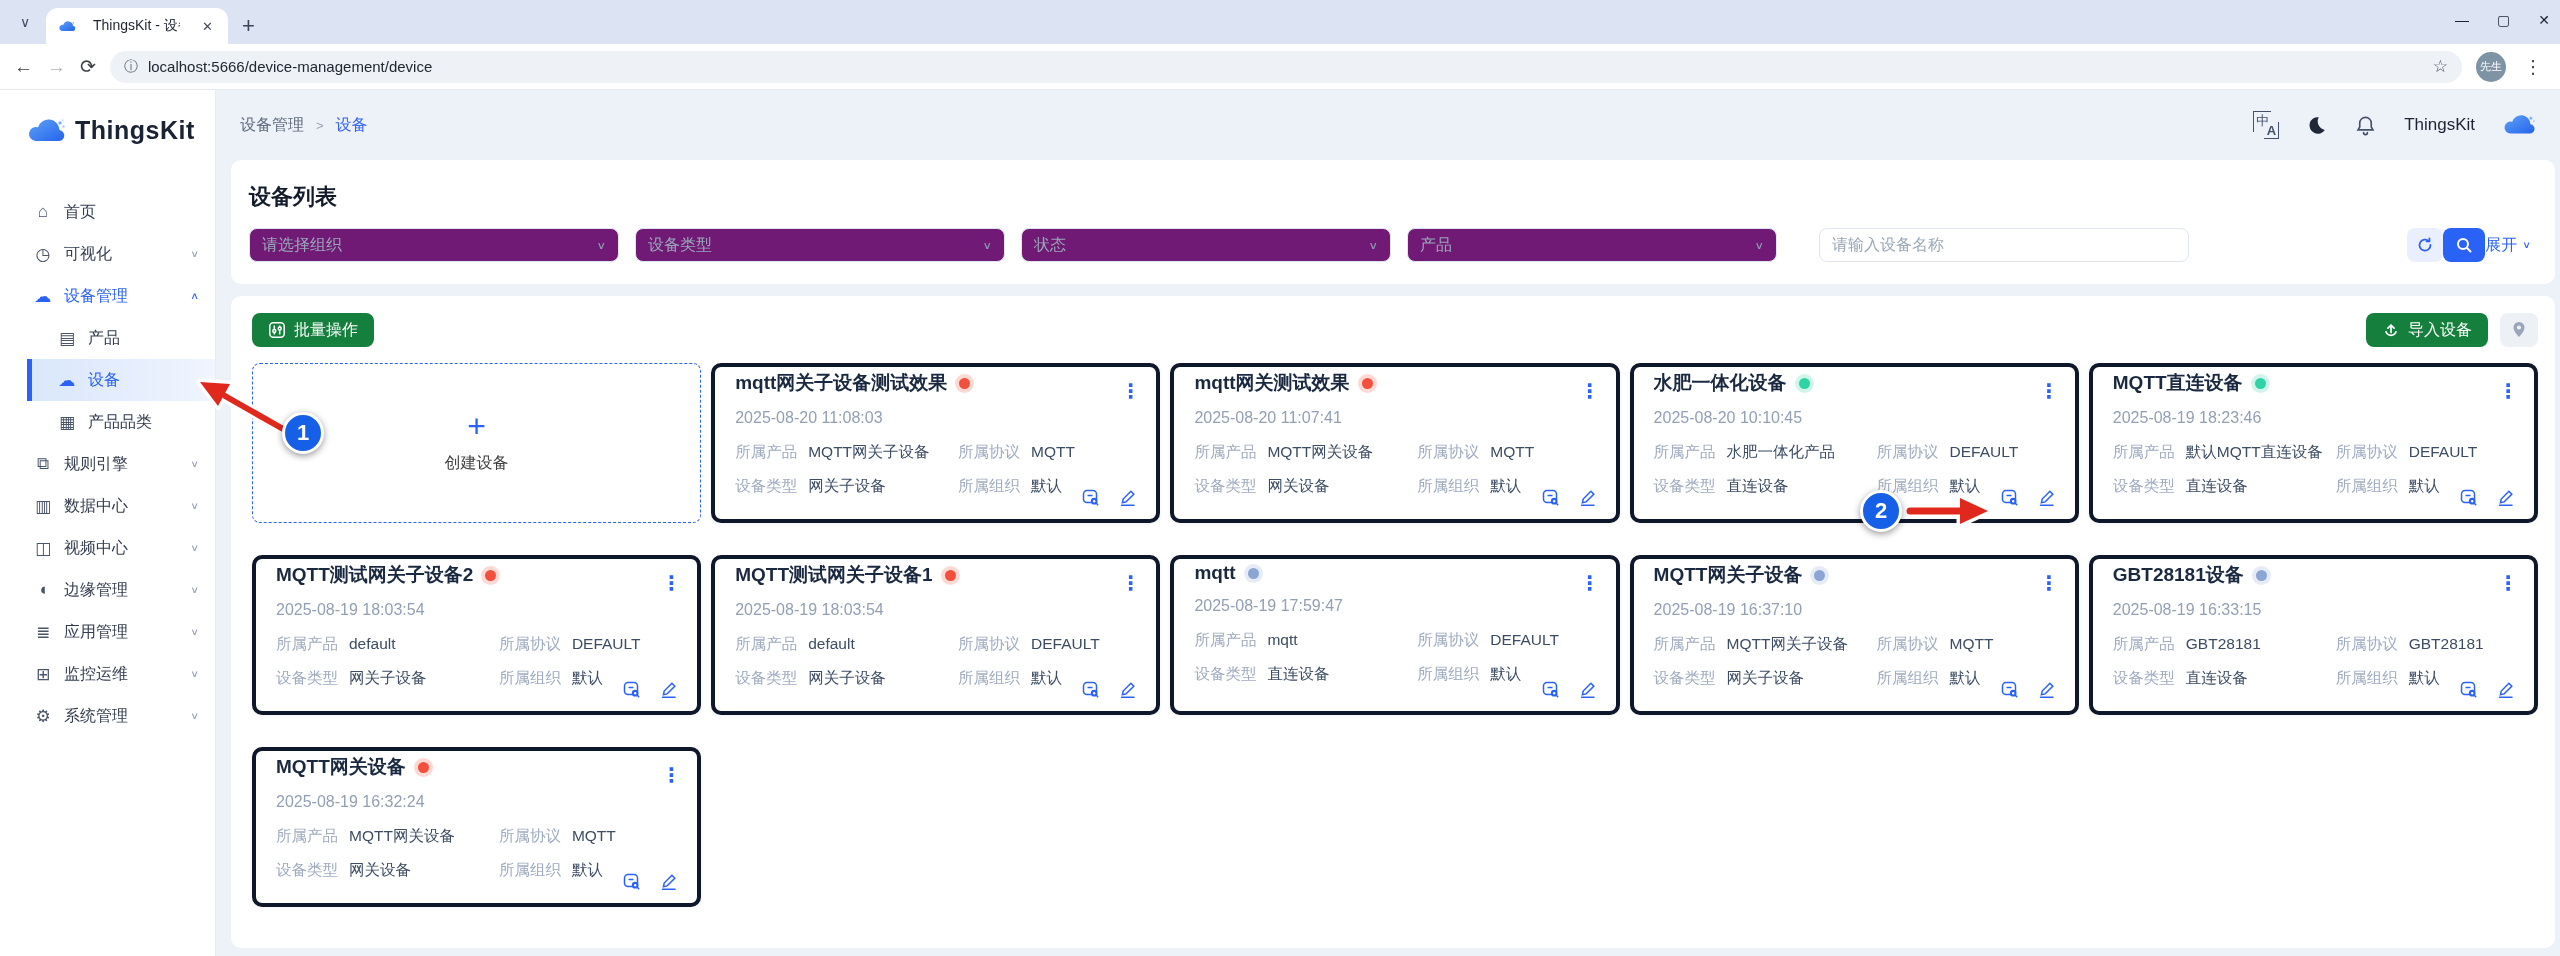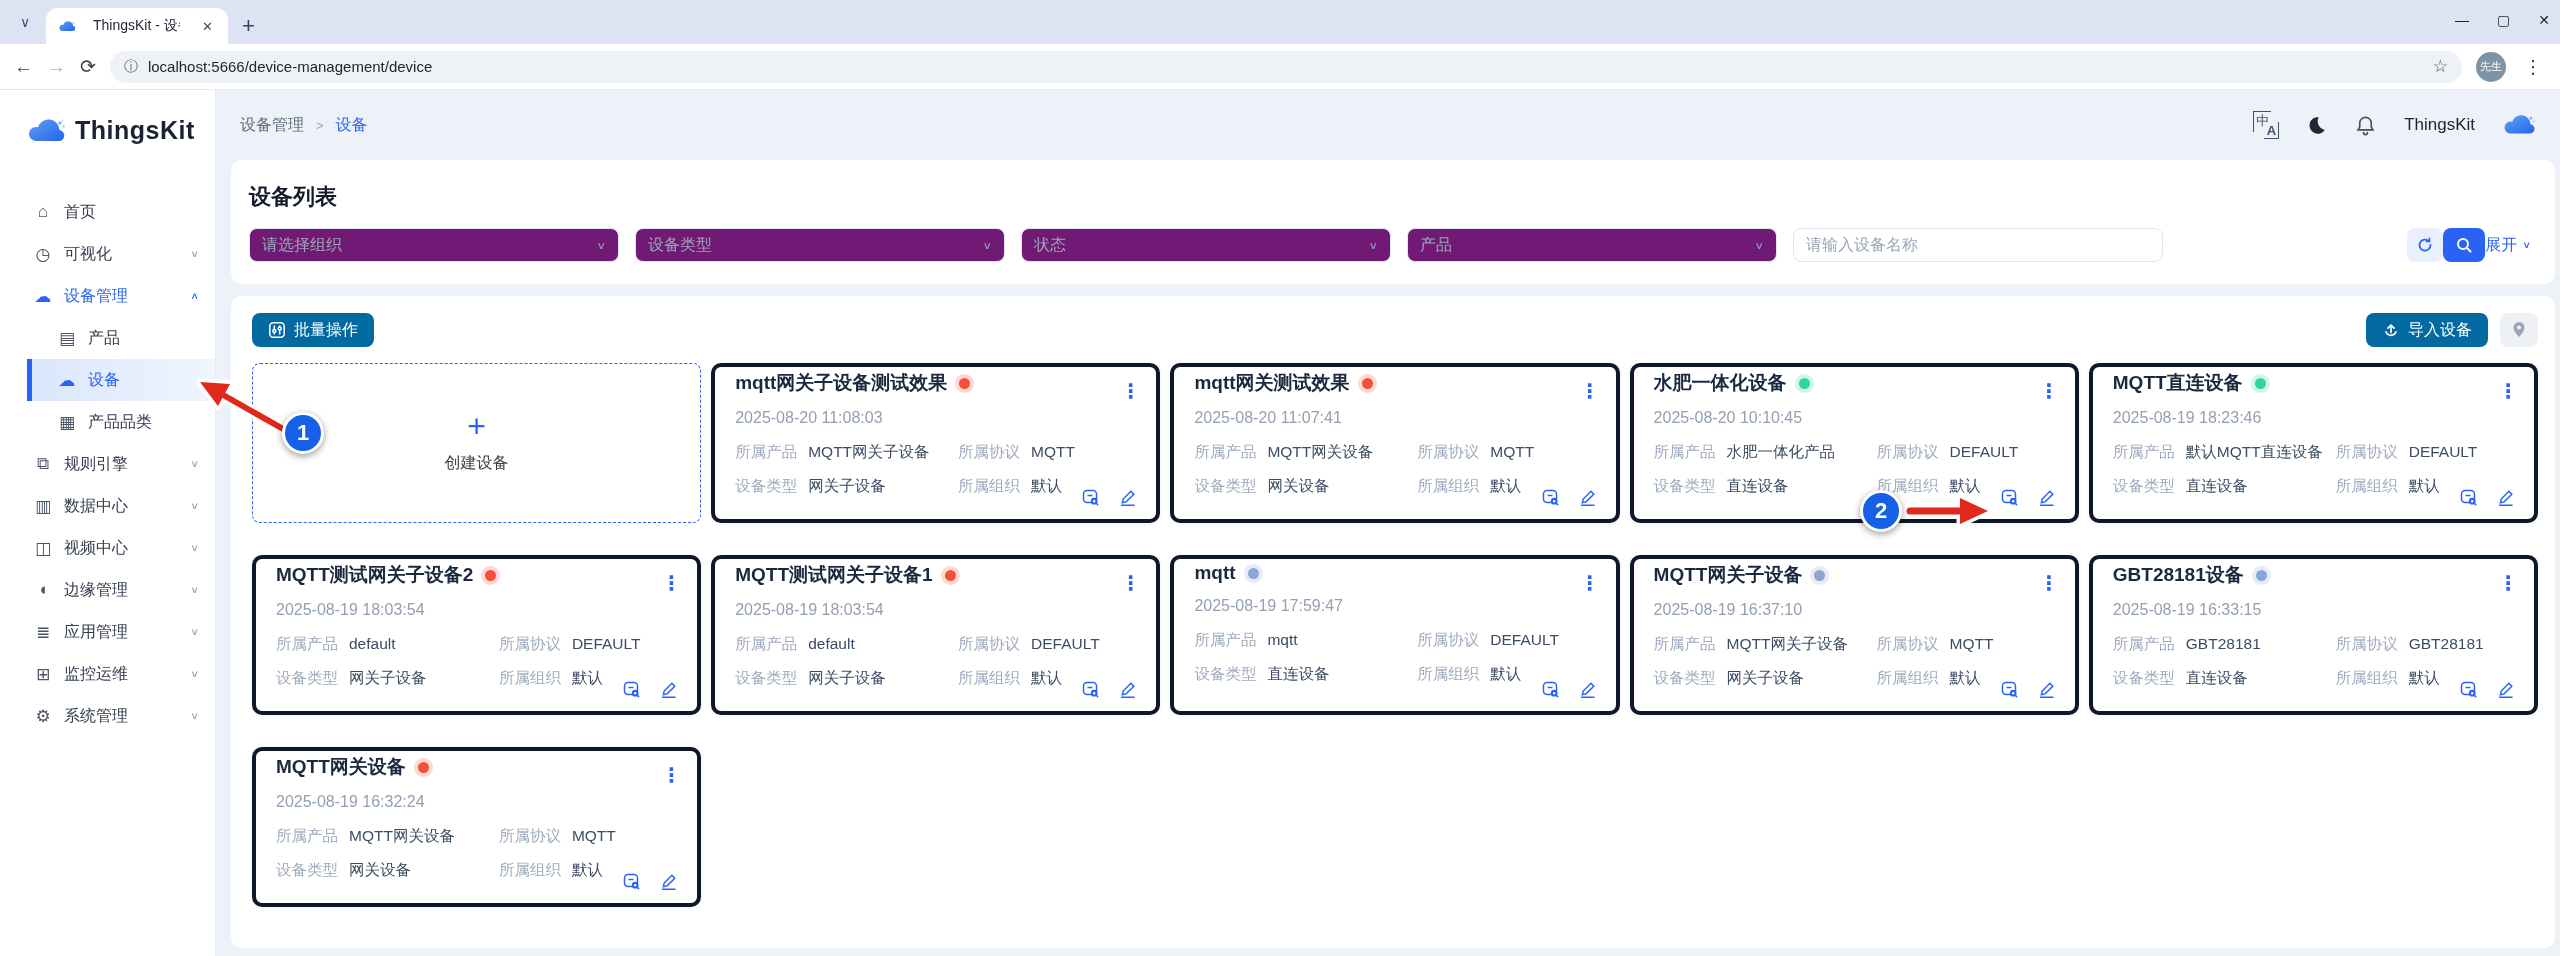--- a/index.html
+++ b/index.html
@@ -54,31 +54,31 @@
   .trans-icon .zh { position:absolute; left:0; top:-2px; font-size:13px; border-left:1.5px solid #43506b; border-top:1.5px solid #43506b; padding:0 2px 2px 2px; }
   .trans-icon .en { position:absolute; right:0; bottom:-2px; font-size:13px; font-weight:bold; border-right:1.5px solid #43506b; border-bottom:1.5px solid #43506b; padding:1px 2px 0 3px; }
   .brand { font-size:17px; color:#1c2433; cursor:pointer; }
 
   .panel { position:absolute; left:16px; width:2324px; background:#fff; border-radius:10px; }
   .panel-filters { top:70px; height:124px; padding:22px 24px 0 18px; }
   .page-title { font-size:22px; font-weight:bold; color:#141c2c; }
   .filter-row { margin-top:16px; display:flex; align-items:center; gap:16px; }
   .fsel { width:370px; height:34px; border:1px solid #dfe6f0; border-radius:8px; display:flex; align-items:center; padding:0 12px; font-size:16px; color:#9aa7b8; background:#701a75; cursor:pointer; }
   .fsel .chev { margin-left:auto; color:#8f9cb3; font-size:13px; transform:scaleY(.8); }
-  .finput { width:370px; height:34px; border:1px solid #dfe6f0; border-radius:8px; padding:0 12px; font-size:16px; color:#333; background:#fff; outline:none; font-family:inherit; }
+  .finput { width:370px; height:34px; border:1px solid #dfe6f0; border-radius:8px; padding:0 12px; font-size:16px; color:#333; background:#fff; outline:none; font-family:inherit;margin-left:26px; }
   .finput::placeholder { color:#9aa7b8; }
   .filter-right { margin-left:auto; display:flex; align-items:center; gap:0; }
   .btn-refresh { width:36px; height:34px; background:#e9effc; border-radius:8px; display:flex; align-items:center; justify-content:center; cursor:pointer; }
   .btn-search { width:42px; height:34px; background:#2a62f5; border-radius:8px; display:flex; align-items:center; justify-content:center; cursor:pointer; }
   .expand-link { display:flex; align-items:center; gap:5px; color:#2a62f5; font-size:16px; cursor:pointer; }
   .expand-link .chev { font-size:12px; transform:scaleY(.8); }
 
   .panel-list { top:206px; height:652px; padding:17px 17px 0 21px; }
   .list-toolbar { display:flex; align-items:center; }
-  .btn-blue { height:34px; background:#0369a1; color:#fff; border:none; border-radius:8px; display:flex; align-items:center; gap:8px; padding:0 16px; font-size:16px; cursor:pointer; font-family:inherit; }
+  .btn-blue { height:34px; background:#15803d; color:#fff; border:none; border-radius:8px; display:flex; align-items:center; gap:8px; padding:0 16px; font-size:16px; cursor:pointer; font-family:inherit; }
   .list-toolbar .right { margin-left:auto; display:flex; align-items:center; gap:12px; }
   .btn-gray-ic { width:38px; height:34px; background:#edf0f5; border-radius:8px; display:flex; align-items:center; justify-content:center; cursor:pointer; }
 
   .cards-grid { margin-top:16px; display:grid; grid-template-columns:repeat(5,1fr); column-gap:10px; row-gap:32px; }
   .dcard { height:160px; background:#fff; border:4px solid #0f172a; border-radius:10px; box-shadow:0 1px 4px rgba(30,50,90,.06); position:relative; padding:3px 20px; }
   .create-card { height:160px; background:#fff; border:1px dashed #2a62f5; border-radius:8px; display:flex; flex-direction:column; align-items:center; justify-content:center; gap:13px; cursor:pointer; }
   .create-card .plus { font-size:32px; color:#2a62f5; font-weight:300; line-height:28px; }
   .create-card .clabel { font-size:16px; color:#404040; }
   .card-head { display:flex; align-items:center; gap:12px; padding-right:30px; }
   .card-title { font-size:19px; font-weight:bold; color:#1b2940; white-space:nowrap; overflow:hidden; text-overflow:ellipsis; }

